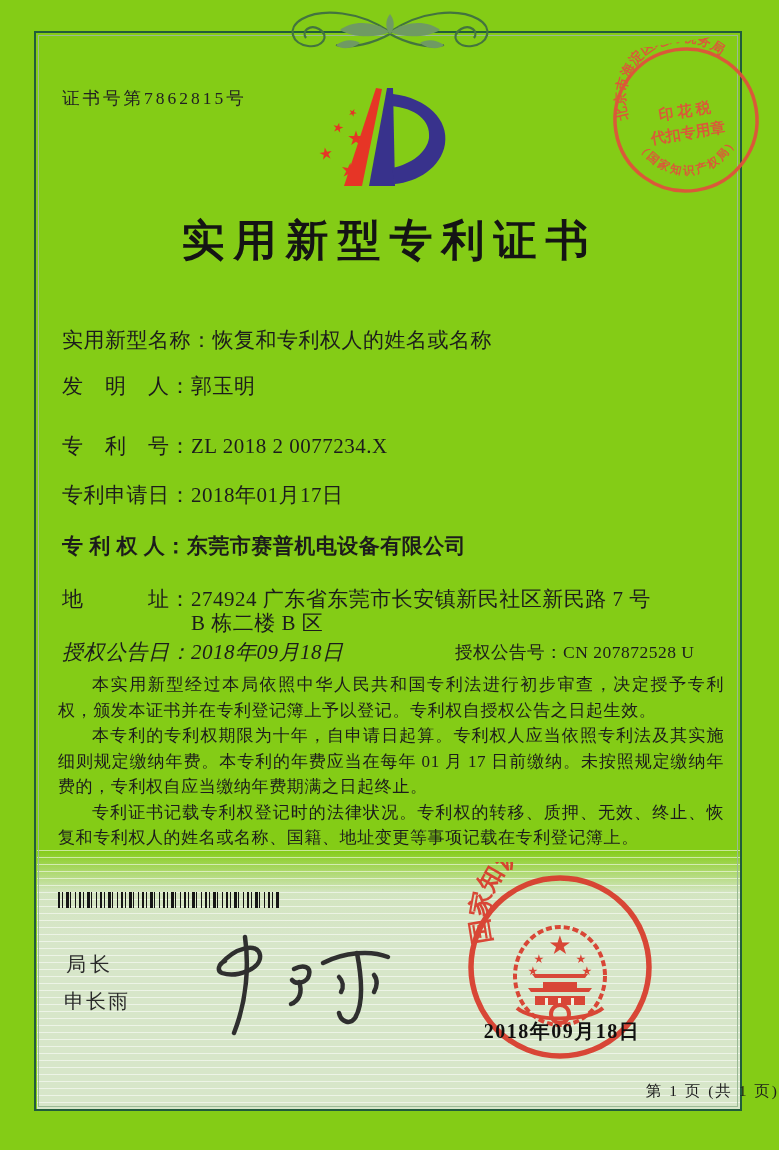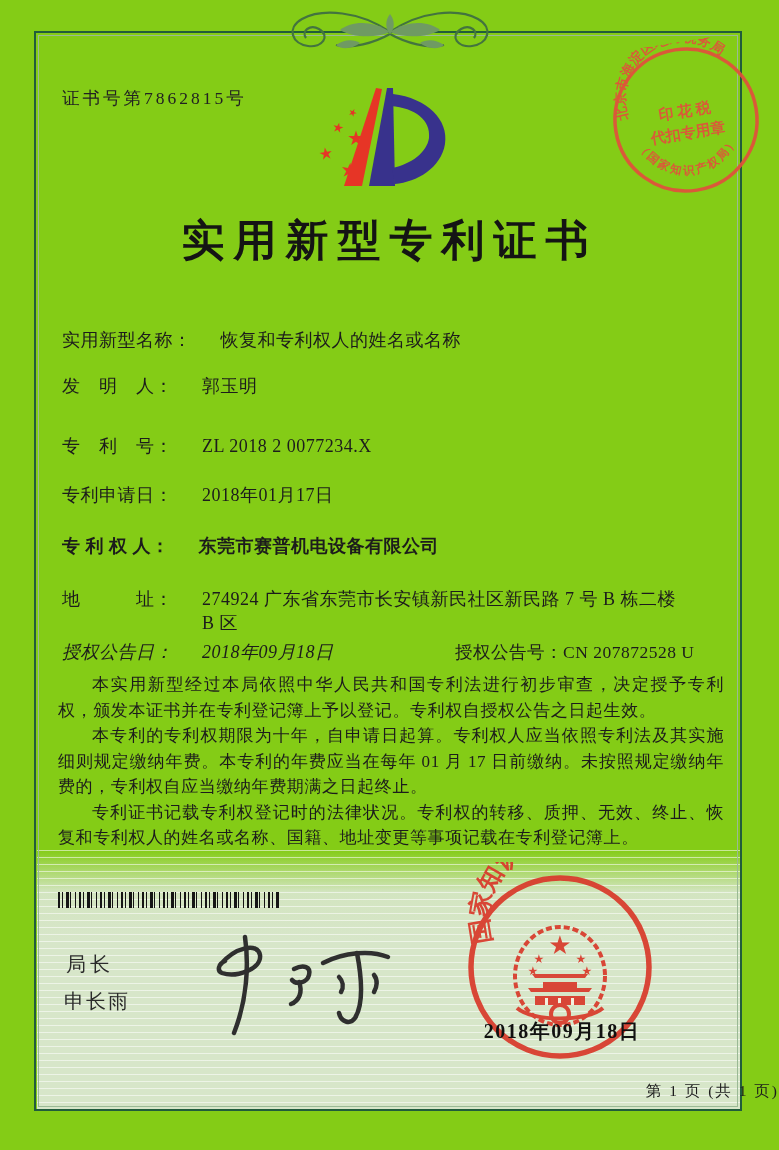--- a/index.html
+++ b/index.html
@@ -27,21 +27,21 @@
   .ornament{ position:absolute; left:240px; top:3px; }
   .cert-no{
     position:absolute; left:62px; top:86px; font-size:17.5px; letter-spacing:3px; color:#222;
   }
   .tax-stamp{ position:absolute; left:608px; top:42px; transform:rotate(-9deg); opacity:.92;}
   .logo{ position:absolute; left:296px; top:82px; }
   .title{
     position:absolute; left:0; top:212px; width:779px; margin:0; text-align:center;
     font-size:43px; font-weight:bold; letter-spacing:9px; color:#141414;
   }
-  .frow{ position:absolute; left:62px; width:670px; font-size:18px; line-height:24px; letter-spacing:.5px; display:flex;gap:29px; }
+  .frow{ position:absolute; left:62px; width:670px; font-size:21px; line-height:24px; letter-spacing:.5px; display:flex; }
   .frow .lbl{ white-space:pre; flex:0 0 auto; }
   .frow .val{ white-space:pre-wrap; }
   .row-name{top:328px;} .row-inventor{top:374px;} .row-patno{top:434px;}
   .row-appdate{top:483px;} .row-patentee{top:534px;font-weight:bold;}
   .row-address{top:587px;} .row-address .val{width:478px;}
   .row-grant{top:640px;font-style:italic;}
   .grant-no{ position:absolute; left:455px; top:640px; font-size:17.5px; line-height:24px; letter-spacing:.5px; display:flex;}
   .grant-no .lbl{white-space:pre;}
   .paras{
     position:absolute; left:58px; top:672px; width:666px;

